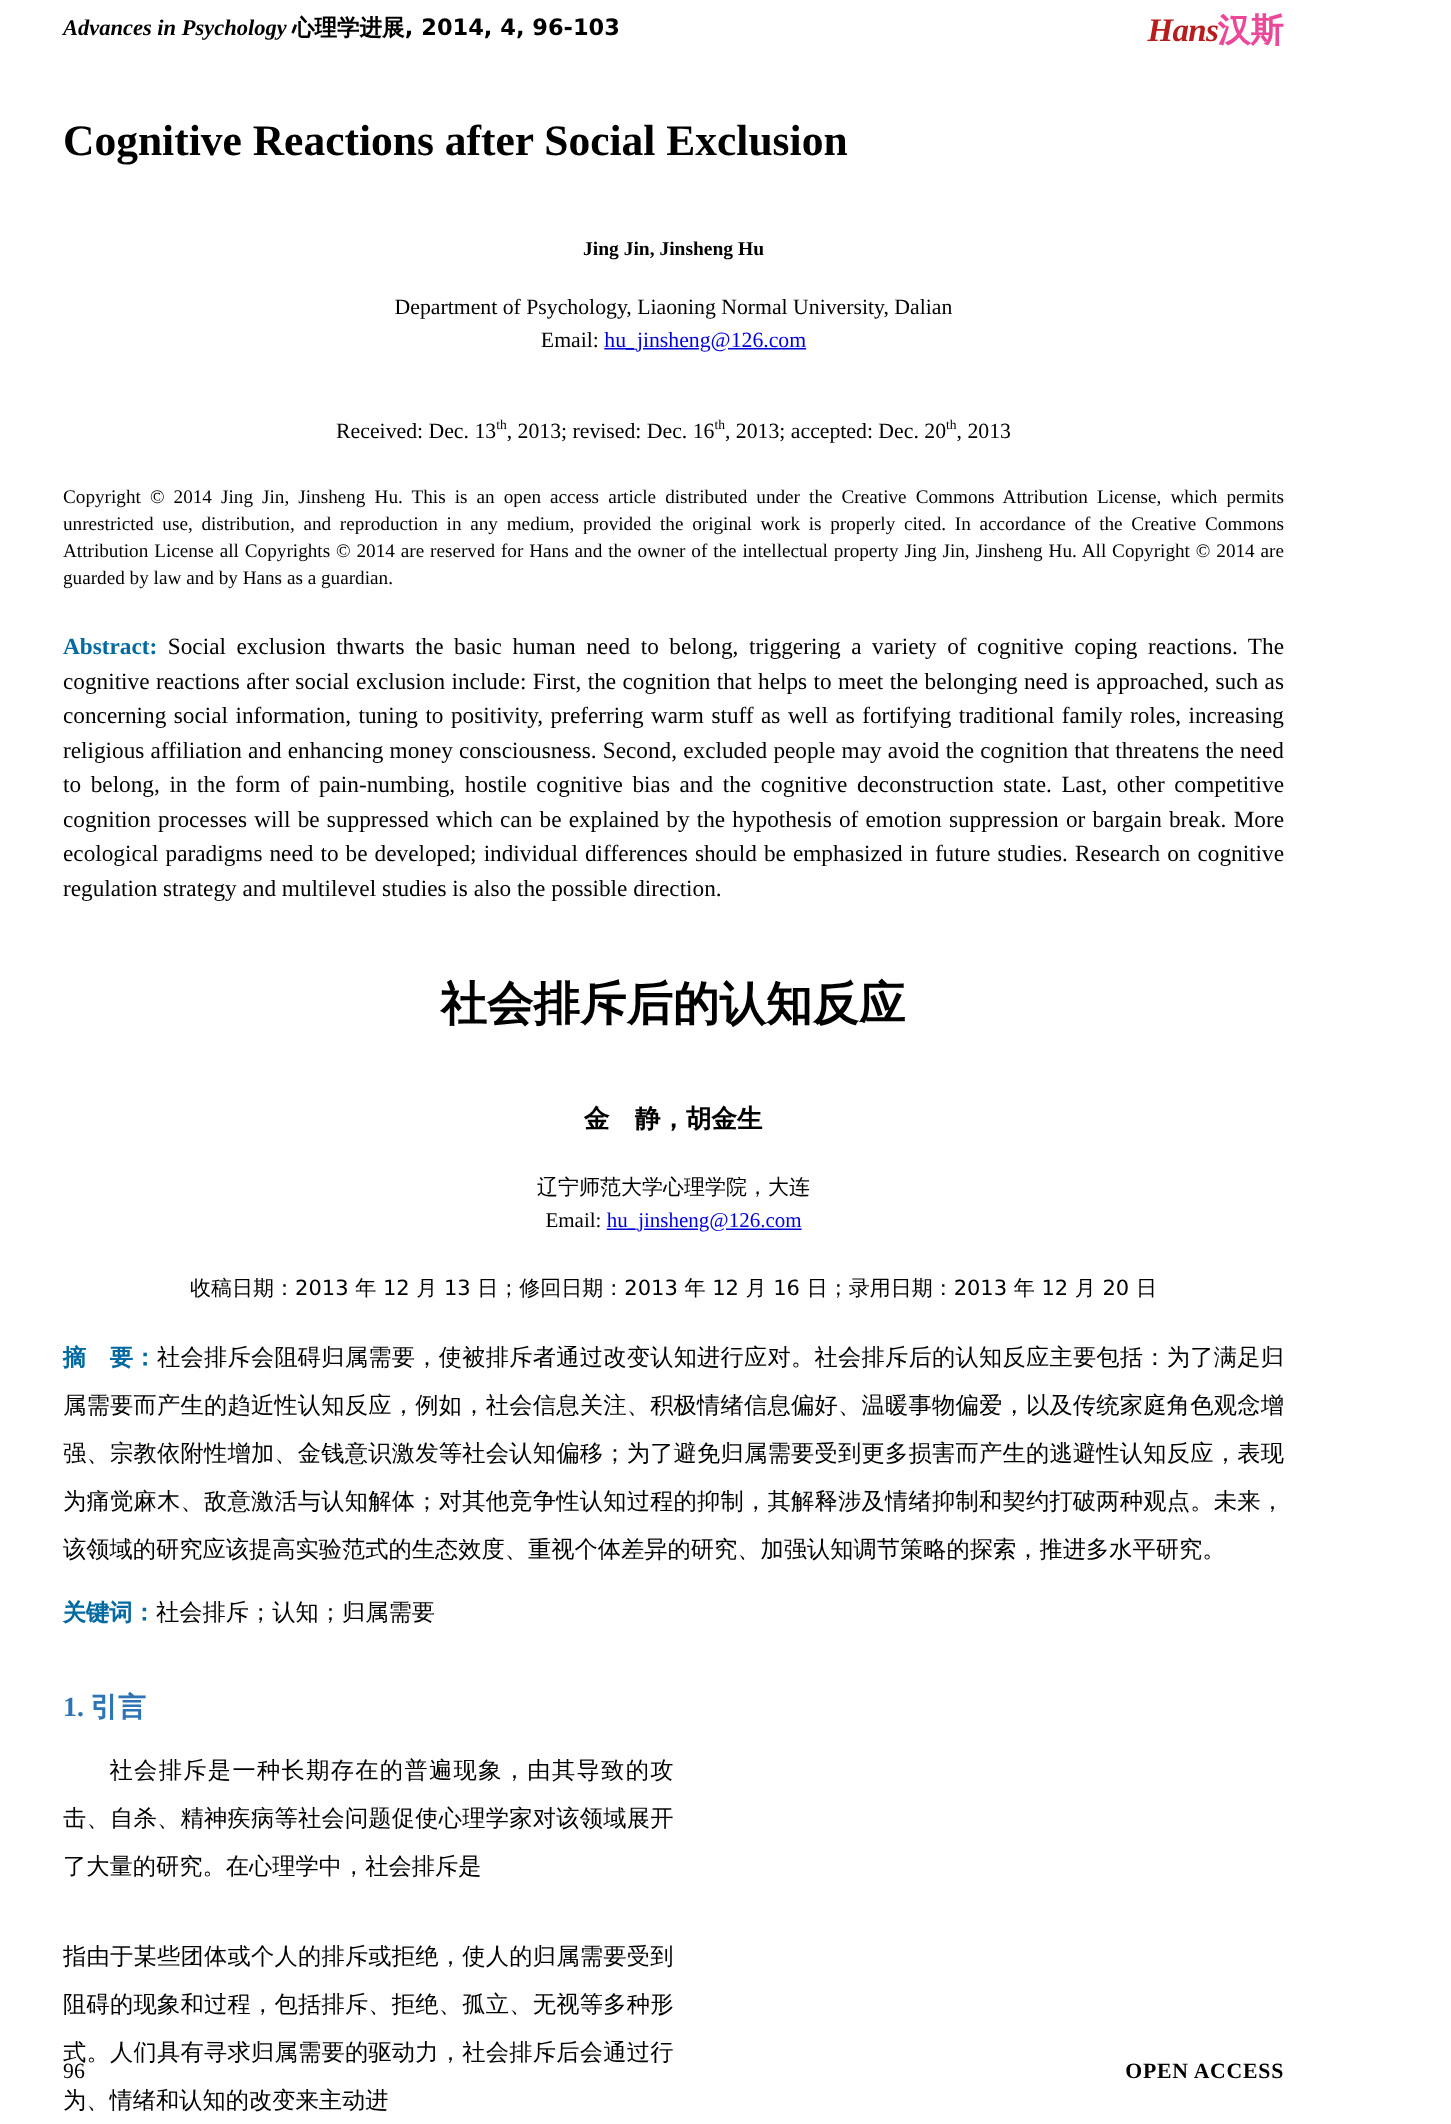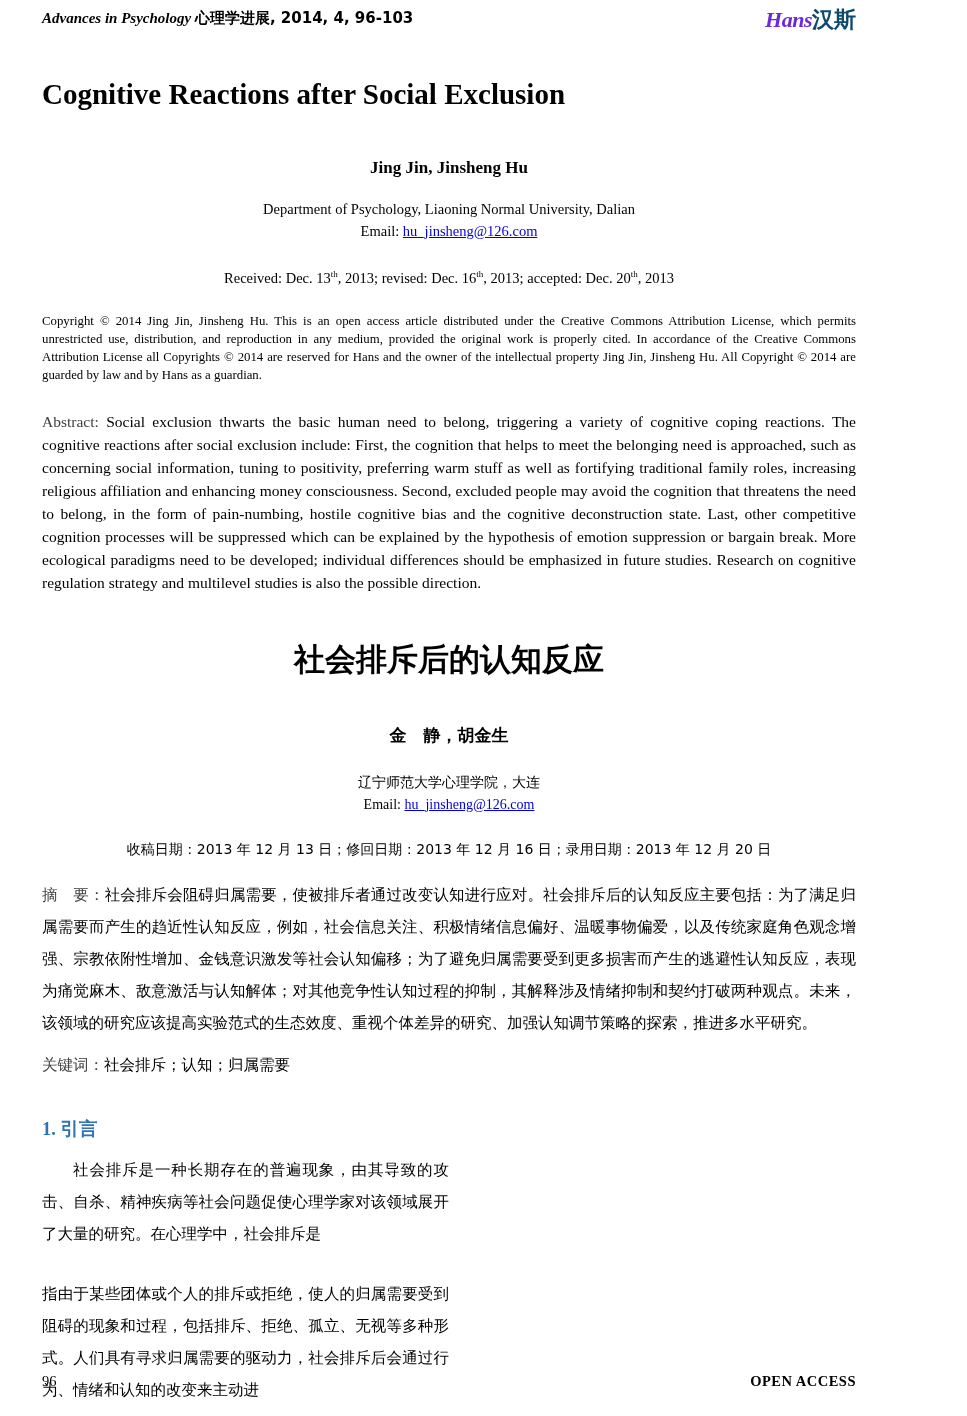--- a/index.html
+++ b/index.html
@@ -16,32 +16,32 @@
     overflow:hidden;
     background:#fff;
   }
   
   .header-row { display:flex; justify-content:space-between; align-items:flex-start; }
   .journal-info { font-size:15px; font-weight:bold; line-height:20px; }
   .journal-en { font-style:italic; }
   .doi-row { font-size:13.5px; line-height:19px; margin-top:2px; }
   a.link { color:#0000d8; text-decoration:underline; cursor:pointer; }
   .logo { font-size:22px; font-weight:bold; line-height:24px; white-space:nowrap; }
-  .logo-en { color:#6d28d9; font-style:italic; letter-spacing:-0.5px; }
-  .logo-cn { color:#0c4a6e; font-family:Liberation Mono, monospace; }
+  .logo-en { color:#b91c1c; font-style:italic; letter-spacing:-0.5px; }
+  .logo-cn { color:#ec4899; font-family:Liberation Mono, monospace; }
   
   .title { text-align:left; font-size:29px; font-weight:bold; margin-top:42px; line-height:36px; }
-  .authors { text-align:center; font-size:17px; font-weight:bold; margin-top:46px; }
+  .authors { text-align:center; font-size:13px; font-weight:bold; margin-top:46px; }
   .affiliation { text-align:center; font-size:14.5px; margin-top:22px; line-height:19px; }
   .email-line { text-align:center; font-size:14.5px; margin-top:3px; line-height:19px; }
-  .received { text-align:center; font-size:14.5px; margin-top:24px; line-height:19px; }
+  .received { text-align:center; font-size:14.5px; margin-top:37px; line-height:19px; }
   sup { font-size:0.62em; vertical-align:super; }
   .copyright { font-size:12.8px; line-height:18px; text-align:justify; margin-top:24px; }
   .abstract { font-size:15.5px; line-height:23px; text-align:justify; margin-top:26px; }
-  .label-teal { color:#404040; font-weight:normal; }
+  .label-teal { color:#0369a1; font-weight:bold; }
   .keywords { font-size:15.5px; line-height:23px; margin-top:18px; }
   
   .cn { font-family:"DejaVu Sans","Liberation Sans",sans-serif; }
   .cn-serif { font-family:"Liberation Serif","DejaVu Serif",serif; }
   .cn-title { text-align:center; font-size:31px; font-weight:bold; margin-top:44px; line-height:42px; }
   .cn-authors { text-align:center; font-size:17px; font-weight:bold; margin-top:44px;font-family:Liberation Serif, serif; }
   .cn-affiliation { text-align:center; font-size:14px; margin-top:26px; line-height:19px; }
   .cn-email { text-align:center; font-size:14px; margin-top:3px; line-height:19px; }
   .cn-dates { text-align:center; font-size:14px; margin-top:26px; line-height:19px; }
   .cn-abstract { font-size:15.5px; line-height:32px; text-align:justify; margin-top:20px; }

